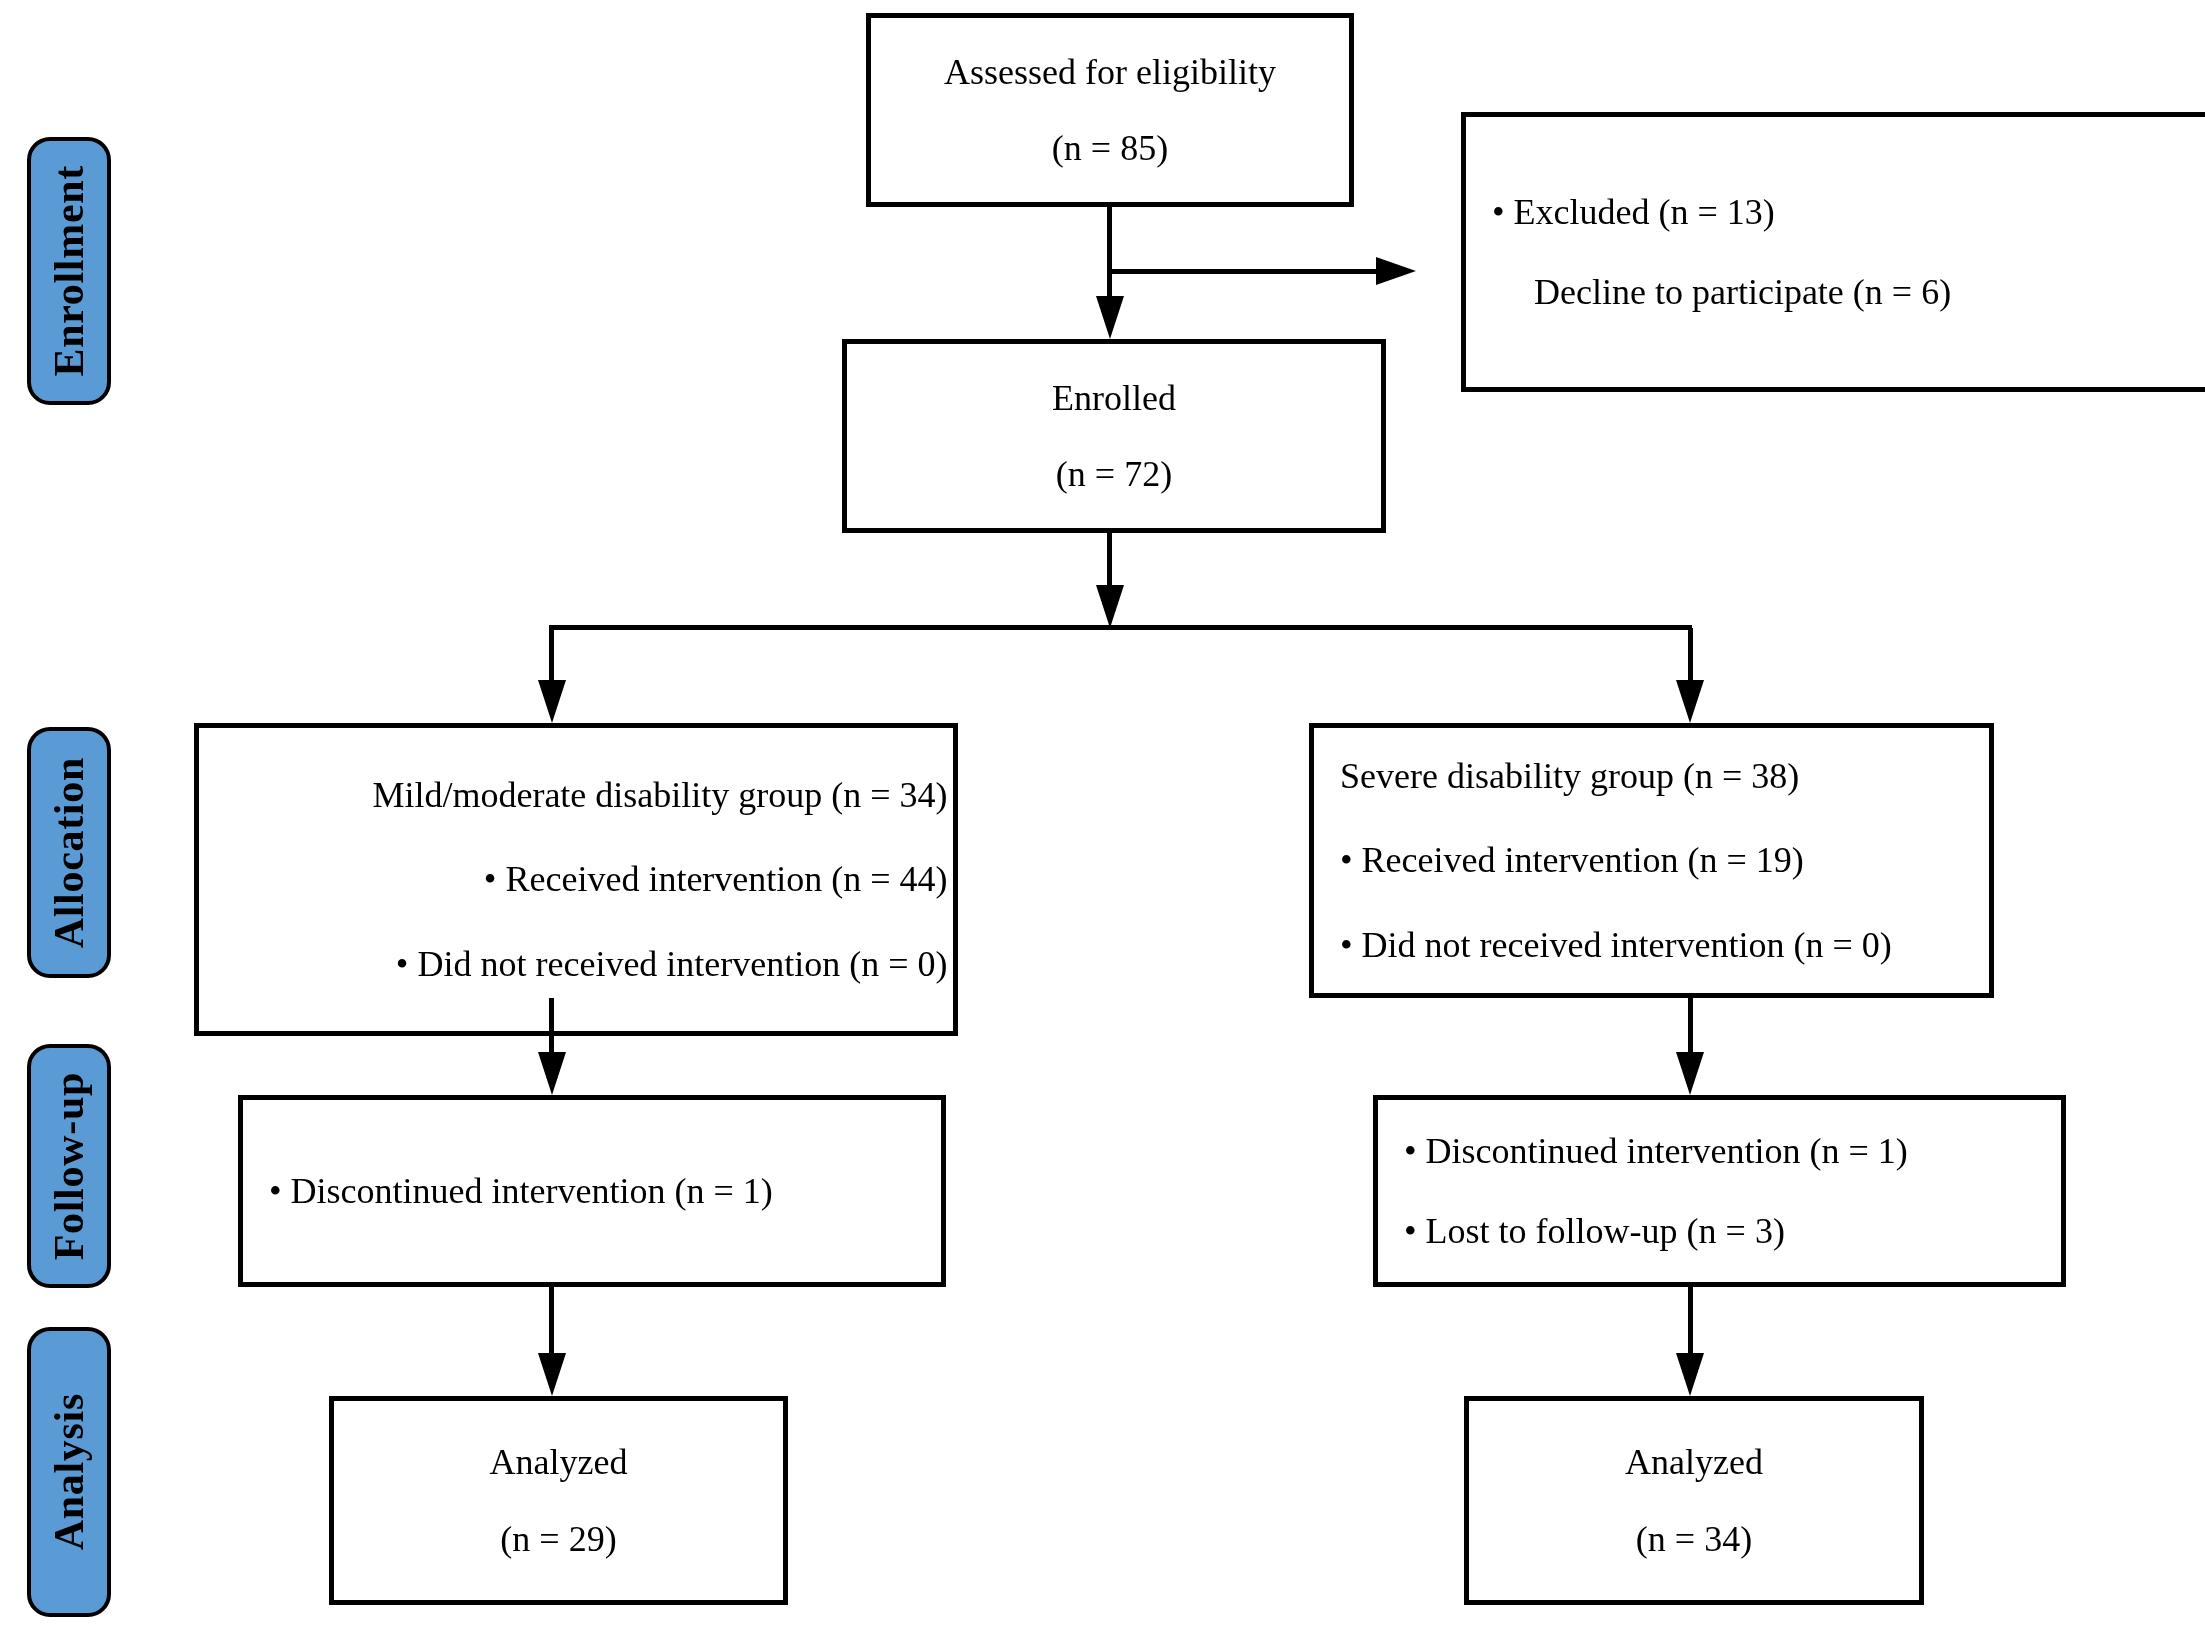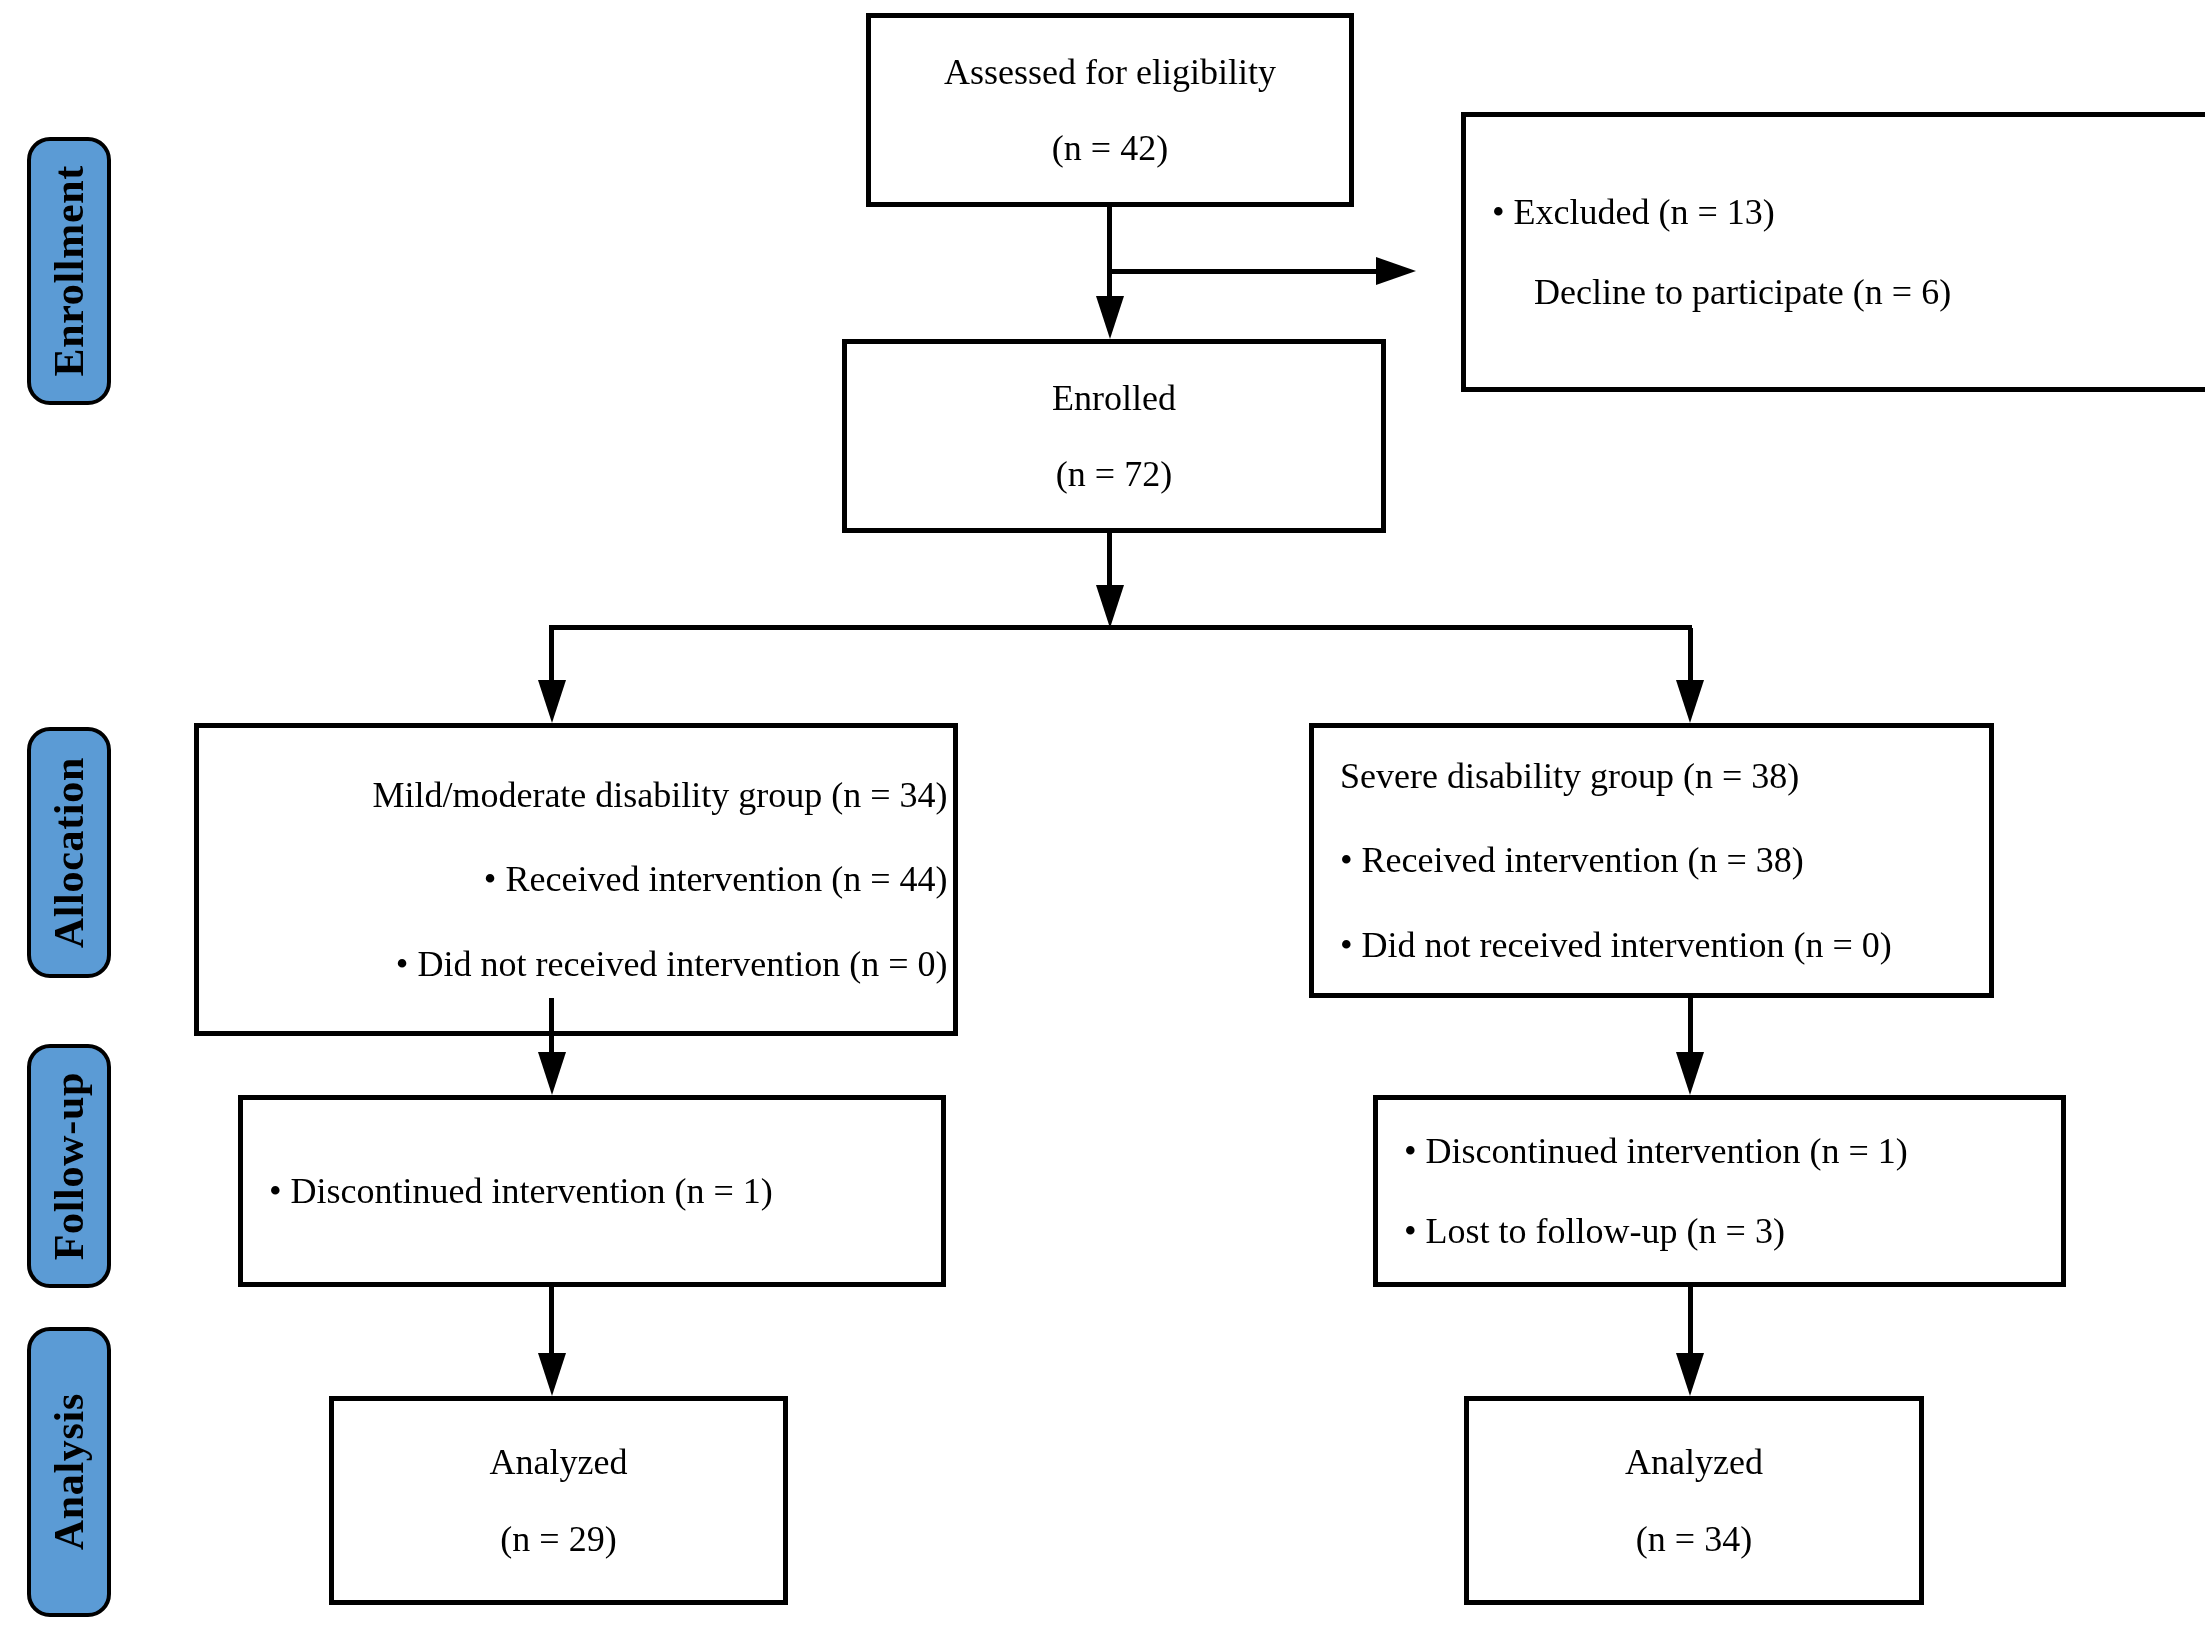--- a/index.html
+++ b/index.html
@@ -49,42 +49,42 @@
 </div>
 <div class="stage" style="top:1044px;height:244px;">
   <span>Follow-up</span>
 </div>
 <div class="stage" style="top:1327px;height:290px;">
   <span>Analysis</span>
 </div>
 
 <div class="box center gap62" style="left:866px;top:13px;width:488px;height:194px;">
   <span>Assessed for eligibility</span>
-  <span>(n = 42)</span>
+  <span>(n = 85)</span>
 </div>
 
 <div class="box leftal gap58" style="left:1417px;top:112px;width:769px;height:280px;">
   <span>• Excluded (n = 13)</span>
   <span class="indent">Decline to participate (n = 6)</span>
 </div>
 
 <div class="box center gap62" style="left:842px;top:339px;width:544px;height:194px;">
   <span>Enrolled</span>
   <span>(n = 72)</span>
 </div>
 
 <div class="box leftal gap65" style="left:194px;top:723px;width:764px;height:313px;align-items:flex-end;">
   <span>Mild/moderate disability group (n = 34)</span>
   <span>• Received intervention (n = 44)</span>
   <span>• Did not received intervention (n = 0)</span>
 </div>
 
 <div class="box leftal gap65" style="left:1309px;top:723px;width:685px;height:275px;">
   <span>Severe disability group (n = 38)</span>
-  <span>• Received intervention (n = 38)</span>
+  <span>• Received intervention (n = 19)</span>
   <span>• Did not received intervention (n = 0)</span>
 </div>
 
 <div class="box leftal gap58" style="left:194px;top:1095px;width:708px;height:192px;">
   <span>• Discontinued intervention (n = 1)</span>
 </div>
 
 <div class="box leftal gap58" style="left:1329px;top:1095px;width:693px;height:192px;">
   <span>• Discontinued intervention (n = 1)</span>
   <span>• Lost to follow-up (n = 3)</span>

